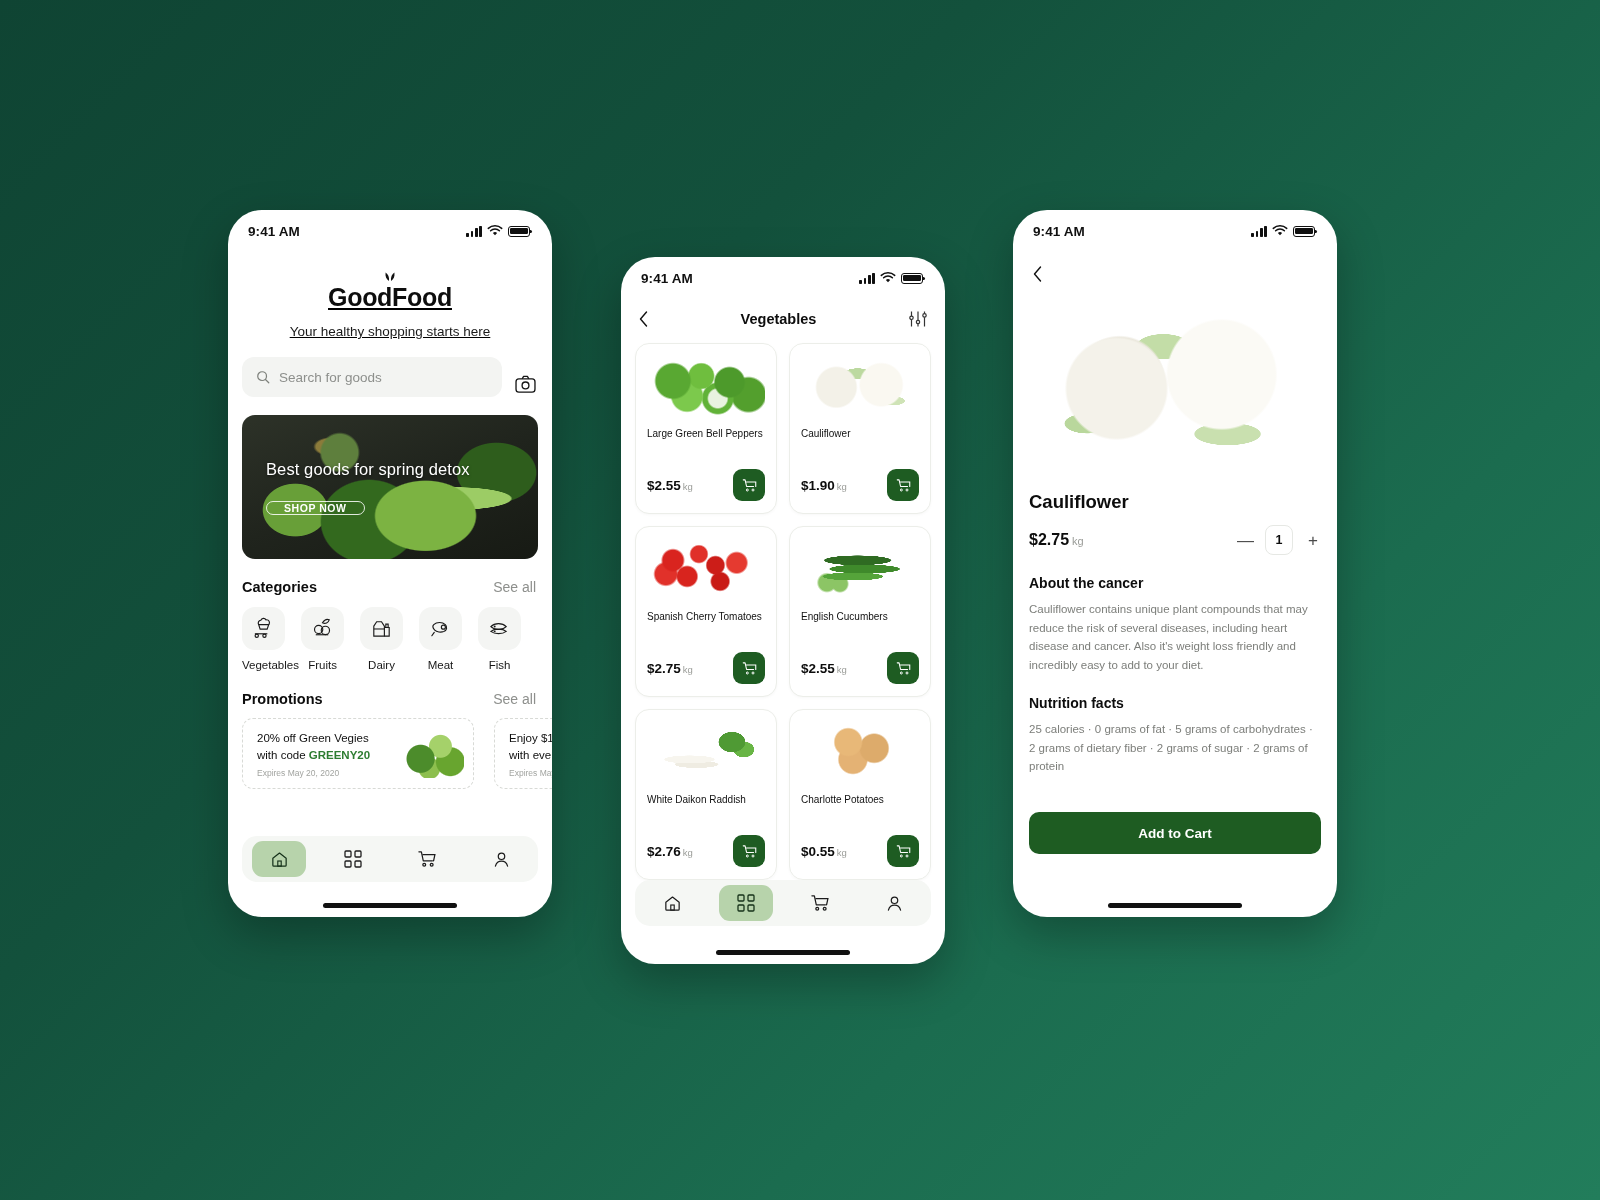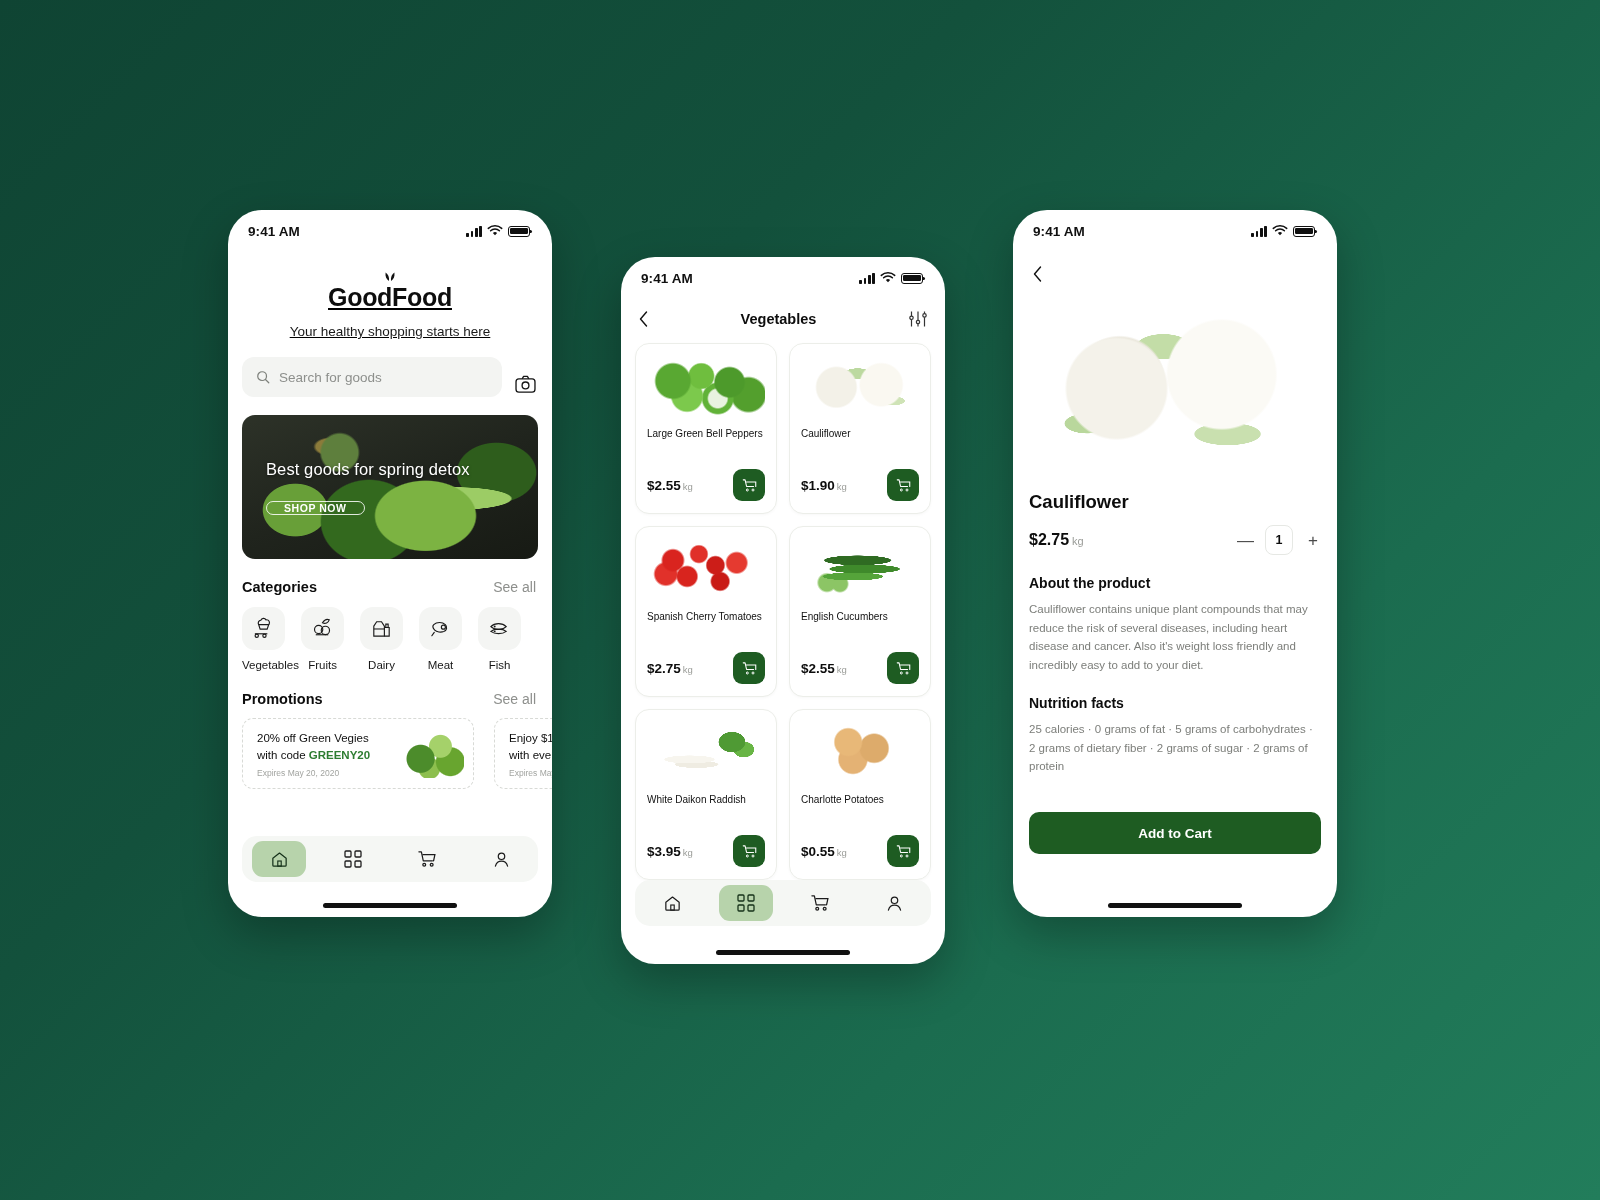--- a/index.html
+++ b/index.html
@@ -441,21 +441,21 @@
 
       <div class="pcard">
         <div class="pimg" style="background:
           radial-gradient(ellipse 30% 9% at 36% 62%, #f7f5ee 0 70%, transparent 72%),
           radial-gradient(ellipse 26% 8% at 42% 70%, #efece2 0 70%, transparent 72%),
           radial-gradient(ellipse 18% 26% at 72% 34%, #4f9a34 0 62%, transparent 64%),
           radial-gradient(ellipse 14% 20% at 82% 46%, #68b545 0 62%, transparent 64%),
           #fff;"></div>
         <div class="pname">White Daikon Raddish</div>
         <div class="prow">
-          <div class="pprice"><span>$3.95</span><span class="u">kg</span></div>
+          <div class="pprice"><span>$2.76</span><span class="u">kg</span></div>
           <div class="addbtn">
             <svg width="15" height="15" viewBox="0 0 18 18">
               <path d="M1.5 2.2h2.2l1.8 8h8.4" stroke="#fff" stroke-width="1.3" fill="none" stroke-linecap="round" stroke-linejoin="round"></path>
               <path d="M5.2 4.8h11.3v5.4" stroke="#fff" stroke-width="1.3" fill="none" stroke-linecap="round"></path>
               <circle cx="6.4" cy="14.4" r="1.2" stroke="#fff" stroke-width="1.2" fill="none"></circle>
               <circle cx="13.2" cy="14.4" r="1.2" stroke="#fff" stroke-width="1.2" fill="none"></circle>
             </svg>
           </div>
         </div>
       </div>
@@ -561,21 +561,21 @@
 
     <div class="p3-prow">
       <div class="p3-price"><span>$2.75</span><span class="u">kg</span></div>
       <div class="stepper">
         <div class="step-minus">—</div>
         <div class="qtybox">1</div>
         <div class="step-plus">+</div>
       </div>
     </div>
 
-    <div class="p3-h">About the product</div>
+    <div class="p3-h">About the cancer</div>
     <div class="p3-b">Cauliflower contains unique plant compounds that may reduce the risk of several diseases, including heart disease and cancer. Also it's weight loss friendly and incredibly easy to add to your diet.</div>
 
     <div class="p3-h">Nutrition facts</div>
     <div class="p3-b">25 calories · 0 grams of fat · 5 grams of carbohydrates · 2 grams of dietary fiber · 2 grams of sugar · 2 grams of protein</div>
 
     <div class="cartbtn">Add to Cart</div>
 
     <div class="home-ind"></div>
   </div>
 

